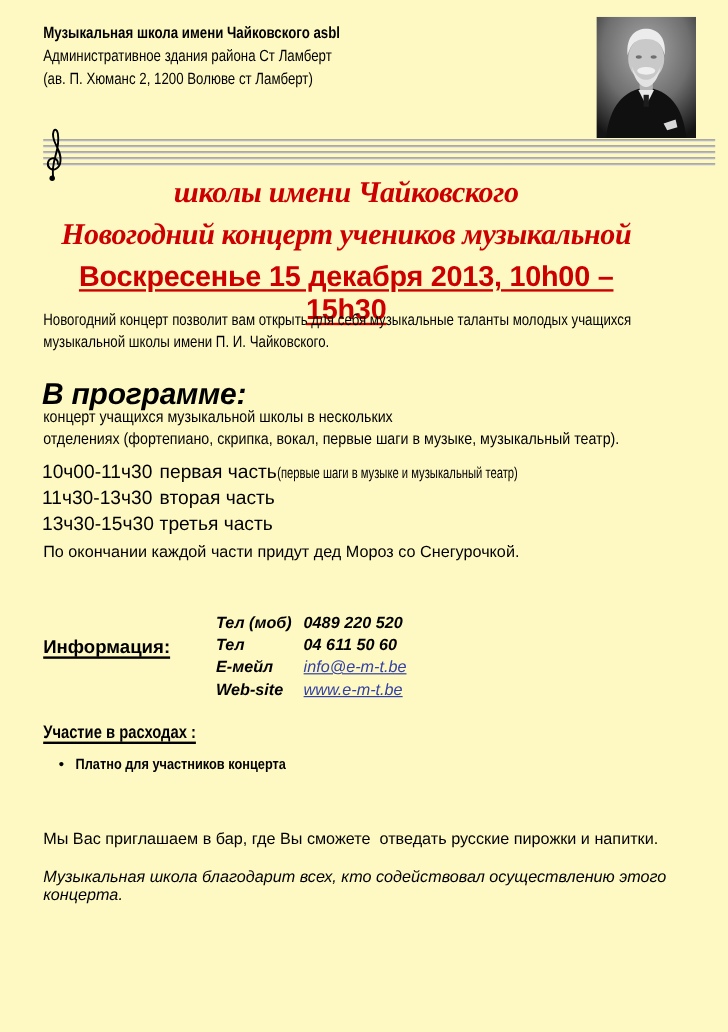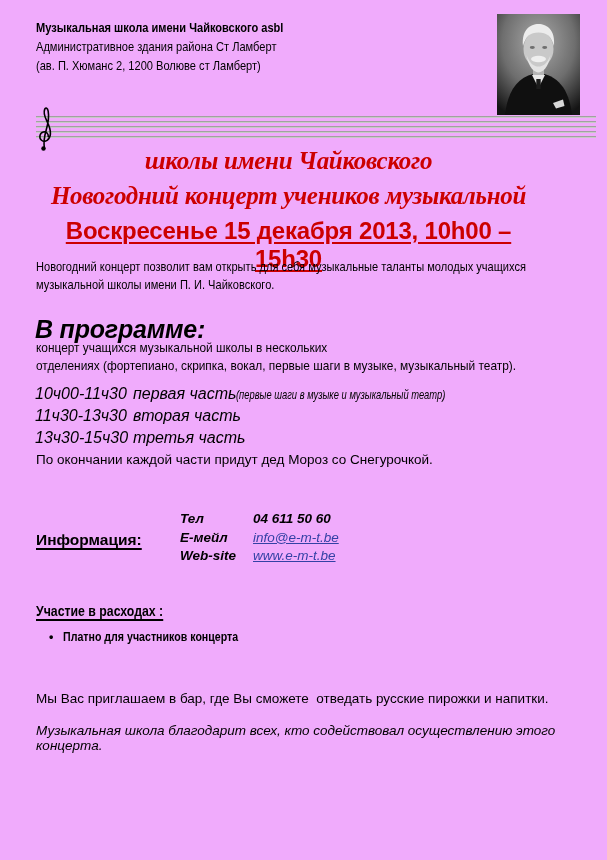--- a/index.html
+++ b/index.html
@@ -1,17 +1,17 @@
 <!DOCTYPE html>
 <html style="--accent-red: #CC0000; --link-blue: #3341A5;"><head>
 <meta charset="utf-8">
 <style>
   html,body{margin:0;padding:0;background:#fff;}
   .page{
-    position:relative;width:607px;height:860px;background:#f0abfc;
+    position:relative;width:607px;height:860px;background:#fef9c3;
     font-family:"Liberation Sans",sans-serif;color:#000;overflow:hidden;
   }
   
   .narrow{transform:scaleX(0.82);transform-origin:0 0;}
   .narrow88{transform:scaleX(0.88);transform-origin:0 0;}
   .preline{white-space:pre-line;}
   .prewrap{white-space:pre-wrap;}
 
   .header-block{position:absolute;left:36px;top:19px;width:700px;font-size:13.5px;line-height:18.8px;}
   .header-line-bold{font-weight:bold;}
@@ -33,21 +33,21 @@
     font-weight:bold;font-size:24px;letter-spacing:-0.2px;color:var(--accent-red,#CC0000);
     text-decoration:underline;text-decoration-thickness:2px;text-underline-offset:3px;
   }
 
   .intro{position:absolute;left:36px;top:258px;width:700px;font-size:13.5px;line-height:17.5px;}
 
   .prog-heading{position:absolute;left:35px;top:315px;font-size:25px;font-weight:bold;font-style:italic;letter-spacing:-0.2px;}
   .prog-desc{position:absolute;left:36px;top:339px;width:700px;font-size:13.5px;line-height:17.5px;}
 
   .schedule{position:absolute;left:35px;top:385px;}
-  .sched-row{height:22px;font-size:16px;white-space:nowrap;font-style:italic;}
+  .sched-row{height:22px;font-size:16px;white-space:nowrap;}
   .sched-time{display:inline-block;width:98px;}
   .sched-note{display:inline-block;font-size:13px;transform:scaleX(0.72);transform-origin:0 60%;}
 
   .after-note{position:absolute;left:36px;top:452px;width:700px;font-size:13.5px;}
 
   .info-heading{
     position:absolute;left:36px;top:512px;font-size:15.5px;font-weight:bold;
     text-decoration:underline;text-decoration-thickness:1.5px;text-underline-offset:3px;margin-top:19px;
   }
   .info-rows{position:absolute;left:180px;top:511px;}
@@ -143,20 +143,24 @@
       <div class="sched-row"><span class="sched-time">10ч00-11ч30</span><span>первая часть</span><span class="sched-note"> (первые шаги в музыке и музыкальный театр)</span></div>
       <div class="sched-row"><span class="sched-time">11ч30-13ч30</span><span>вторая часть</span></div>
       <div class="sched-row"><span class="sched-time">13ч30-15ч30</span><span>третья часть</span></div>
     </div>
 
   <div class="after-note">По окончании каждой части придут дед Мороз со Снегурочкой.</div>
 
   <div class="info-heading">Информация:</div>
   <div class="info-rows" id="info-rows">
       <div class="info-row">
+        <span class="info-label">Тел (моб)</span>
+        <span class="info-value">0489 220 520</span>
+      </div>
+      <div class="info-row">
         <span class="info-label">Тел</span>
         <span class="info-value">04 611 50 60</span>
       </div>
       <div class="info-row">
         <span class="info-label">Е-мейл</span>
         <a class="info-link" href="#">info@e-m-t.be</a>
       </div>
       <div class="info-row">
         <span class="info-label">Web-site</span>
         <a class="info-link" href="#">www.e-m-t.be</a>

